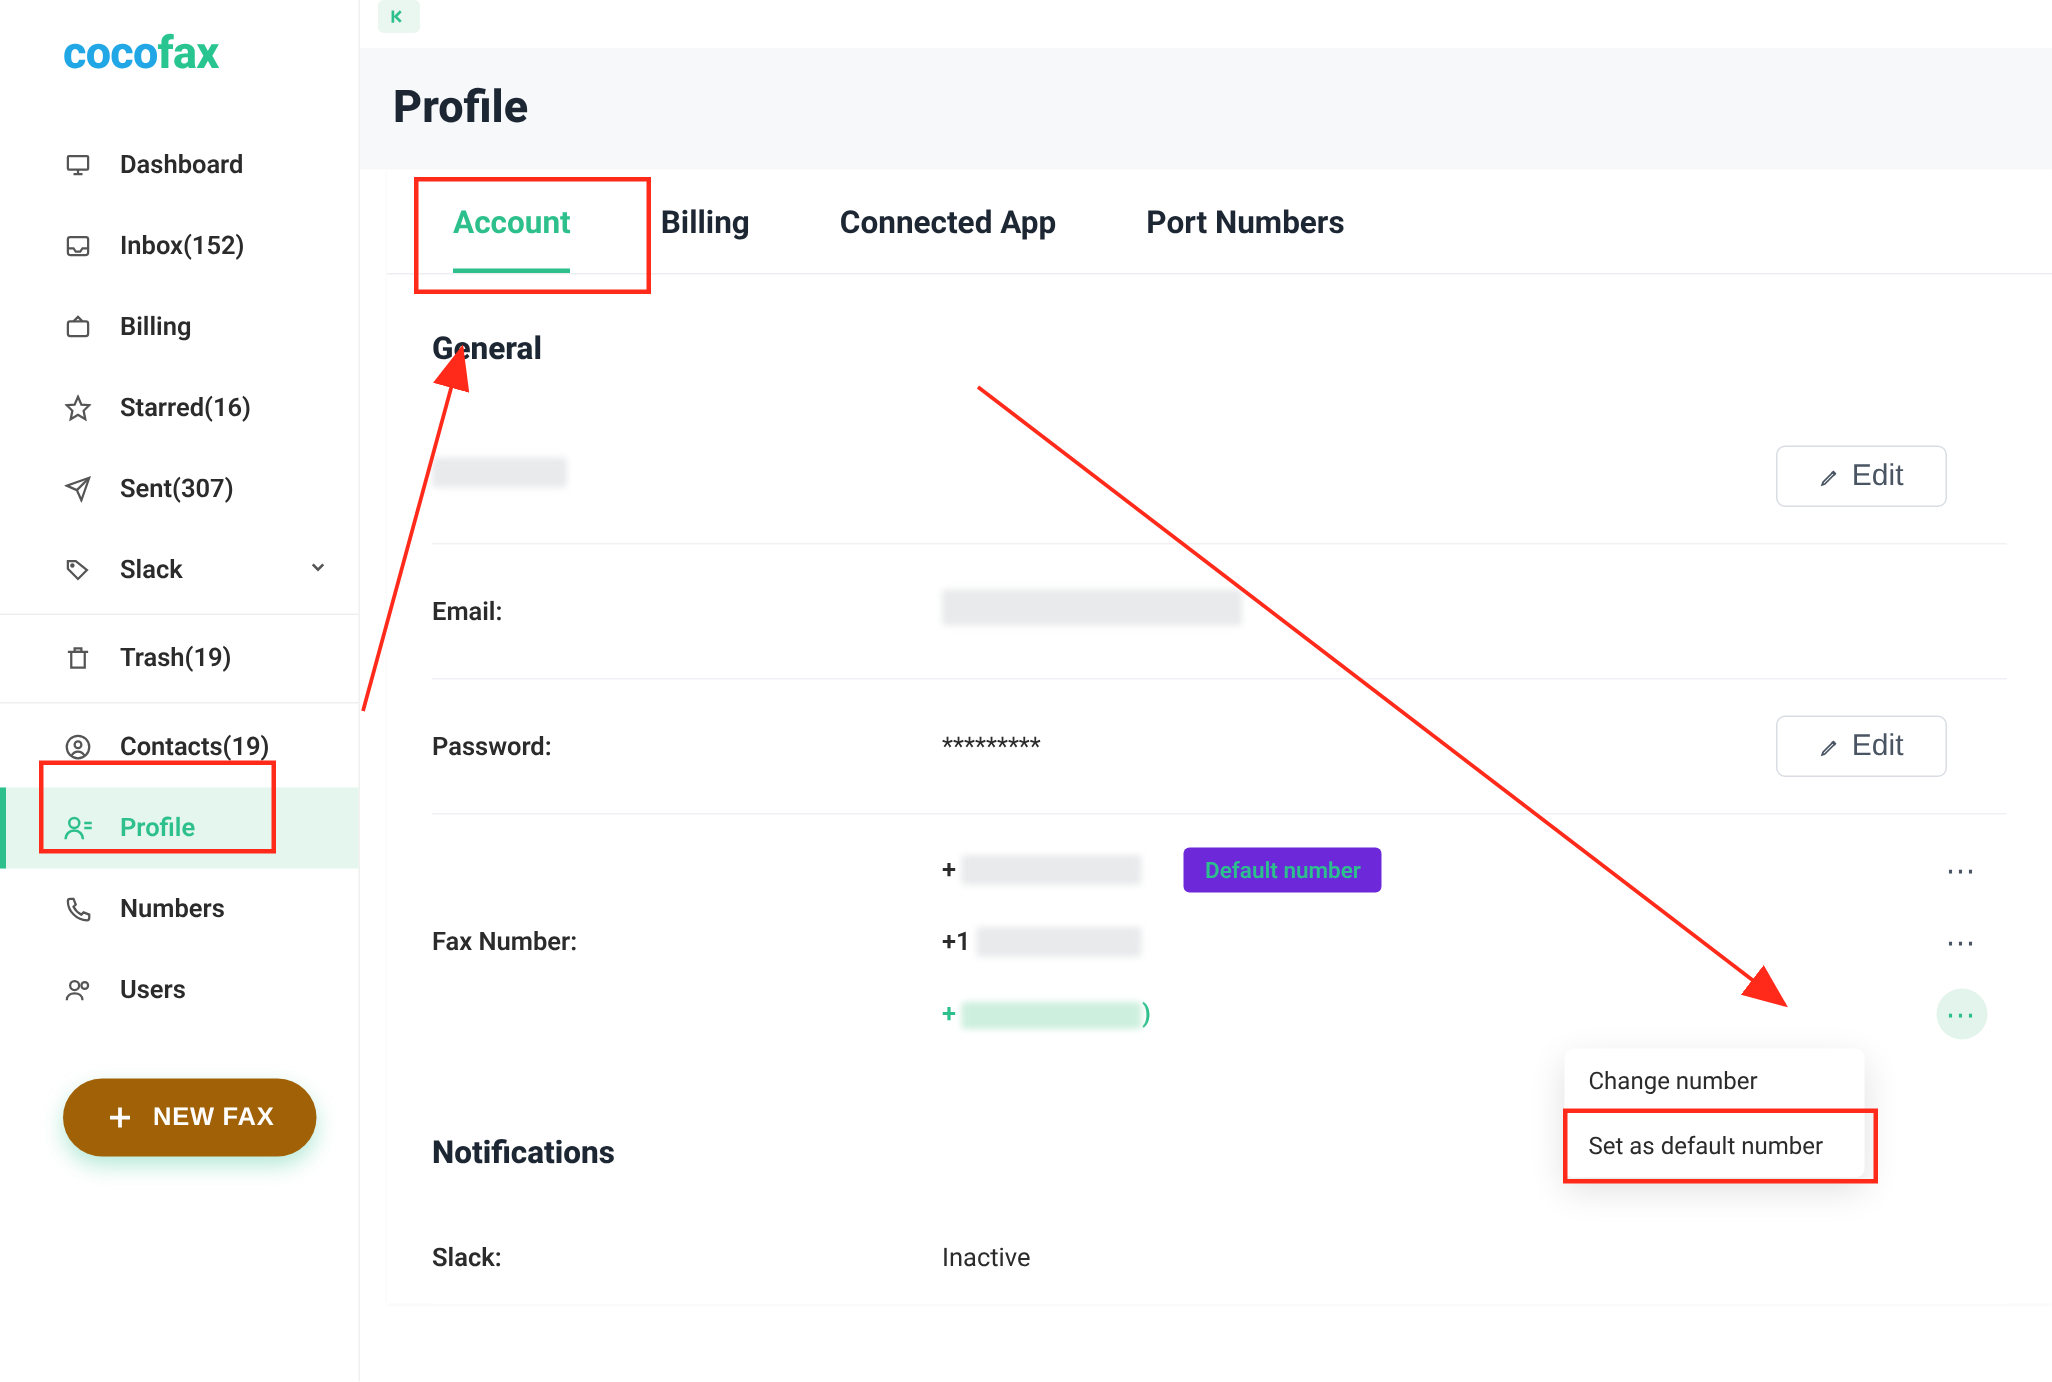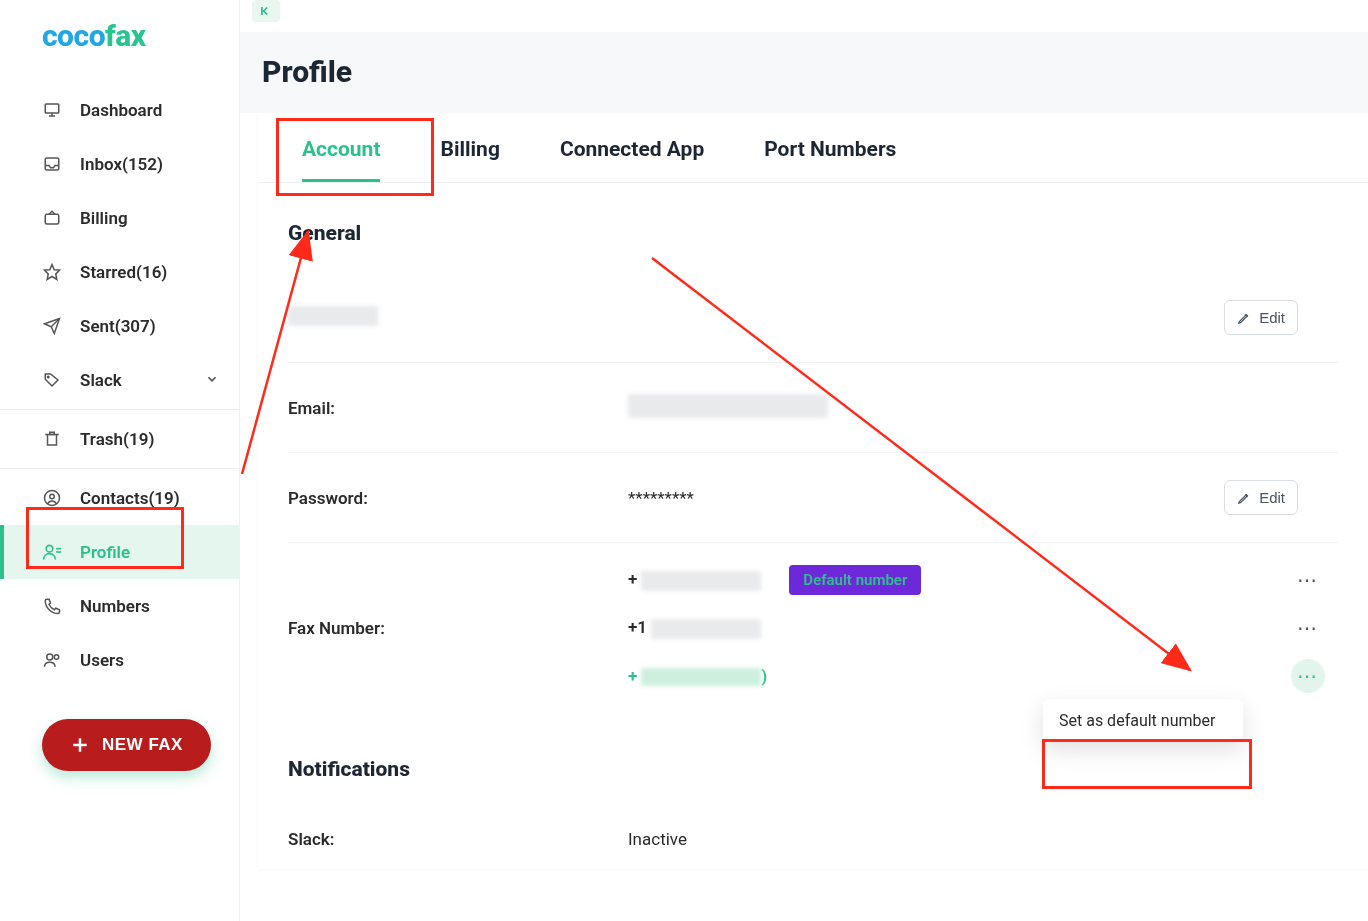--- a/index.html
+++ b/index.html
@@ -60,21 +60,21 @@
     padding-left: 38px;
     color: #2dc08d;
   }
   .nav li.active .nav-icon { color: #2dc08d; }
   .nav-divider { height:1px; background:#eee; margin:2px 0 2px 0; }
   .new-fax-wrap { padding: 32px 0 0 42px; }
   .new-fax {
     display: inline-flex;
     align-items: center;
     gap: 12px;
-    background: #b91c1c;
+    background: #a16207;
     color: #fff;
     border: none;
     border-radius: 999px;
     padding: 16px 28px;
     font-size: 17px;
     font-weight: 700;
     letter-spacing: 0.5px;
     cursor: pointer;
     box-shadow: 0 6px 14px rgba(45,192,141,0.35);
   }
@@ -164,22 +164,22 @@
     color: #2b2b2b;
   }
   .row .actions { padding-right: 40px; }
   .edit-btn {
     display: inline-flex;
     align-items: center;
     gap: 8px;
     background: #fff;
     border: 1px solid #d9dde3;
     border-radius: 6px;
-    padding: 8px 12px;
-    font-size: 15px;
+    padding: 8px 28px;
+    font-size: 20px;
     color: #4a5563;
     cursor: pointer;
   }
   .redact { display:inline-block; background:#e9eaec; filter: blur(2px); border-radius:2px; }
   .badge {
     display:inline-block;
     background:#6d28d9;
     color:#2dc08d;
     font-size:15px;
     font-weight:600;
@@ -459,20 +459,21 @@
           <h2>Notifications</h2>
           <div class="row" style="border-bottom:none;min-height:60px;">
             <div class="label">Slack:</div>
             <div class="value">Inactive</div>
           </div>
         </div>
       </div>
     </div>
 
     <div class="dropdown" style="left:803px; top:699px;">
+      <div class="dropdown-item">Change number</div>
       <div class="dropdown-item">Set as default number</div>
     </div>
 
   </main>
 </div>
 
 <div class="red-box" style="left:26px; top:507px; width:158px; height:62px;"></div>
 <div class="red-box" style="left:276px; top:118px; width:158px; height:78px;"></div>
 <div class="red-box" style="left:1042px; top:739px; width:210px; height:50px;"></div>
 

